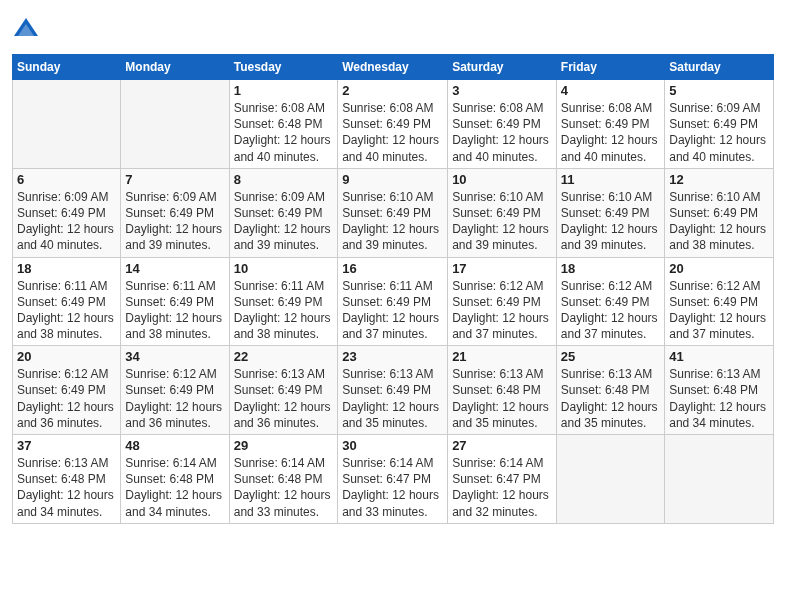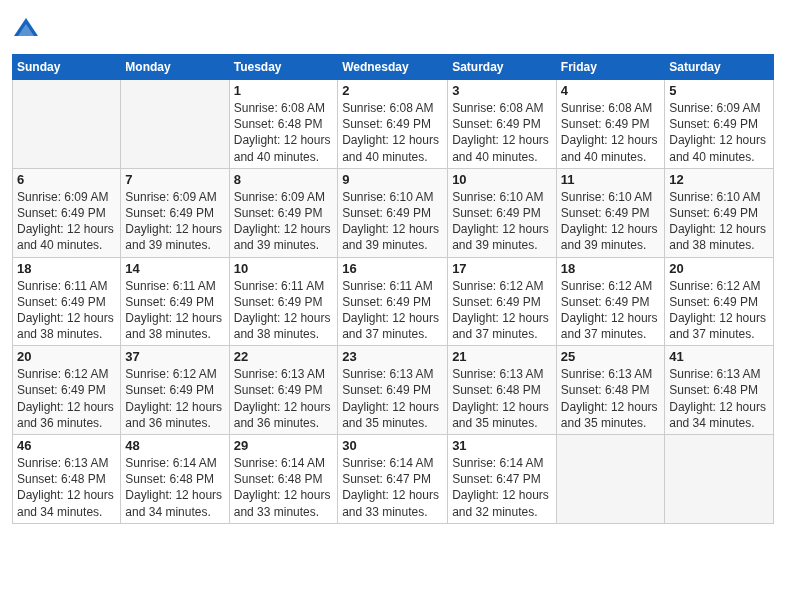--- a/index.html
+++ b/index.html
@@ -262,59 +262,59 @@
           </td>
         </tr>
         <tr class="week-row">
           <td>
             <span class="day-num">20</span>
             <div class="cell-info" style="white-space: pre-line;">Sunrise: 6:12 AM
 Sunset: 6:49 PM
 Daylight: 12 hours and 36 minutes.</div>
           </td>
           <td>
+            <span class="day-num">34</span>
+            <div class="cell-info" style="white-space: pre-line;">Sunrise: 6:12 AM
+Sunset: 6:49 PM
+Daylight: 12 hours and 36 minutes.</div>
+          </td>
+          <td>
+            <span class="day-num">22</span>
+            <div class="cell-info" style="white-space: pre-line;">Sunrise: 6:13 AM
+Sunset: 6:49 PM
+Daylight: 12 hours and 36 minutes.</div>
+          </td>
+          <td>
+            <span class="day-num">23</span>
+            <div class="cell-info" style="white-space: pre-line;">Sunrise: 6:13 AM
+Sunset: 6:49 PM
+Daylight: 12 hours and 35 minutes.</div>
+          </td>
+          <td>
+            <span class="day-num">21</span>
+            <div class="cell-info" style="white-space: pre-line;">Sunrise: 6:13 AM
+Sunset: 6:48 PM
+Daylight: 12 hours and 35 minutes.</div>
+          </td>
+          <td>
+            <span class="day-num">25</span>
+            <div class="cell-info" style="white-space: pre-line;">Sunrise: 6:13 AM
+Sunset: 6:48 PM
+Daylight: 12 hours and 35 minutes.</div>
+          </td>
+          <td>
+            <span class="day-num">41</span>
+            <div class="cell-info" style="white-space: pre-line;">Sunrise: 6:13 AM
+Sunset: 6:48 PM
+Daylight: 12 hours and 34 minutes.</div>
+          </td>
+        </tr>
+        <tr class="week-row">
+          <td>
             <span class="day-num">37</span>
-            <div class="cell-info" style="white-space: pre-line;">Sunrise: 6:12 AM
-Sunset: 6:49 PM
-Daylight: 12 hours and 36 minutes.</div>
-          </td>
-          <td>
-            <span class="day-num">22</span>
-            <div class="cell-info" style="white-space: pre-line;">Sunrise: 6:13 AM
-Sunset: 6:49 PM
-Daylight: 12 hours and 36 minutes.</div>
-          </td>
-          <td>
-            <span class="day-num">23</span>
-            <div class="cell-info" style="white-space: pre-line;">Sunrise: 6:13 AM
-Sunset: 6:49 PM
-Daylight: 12 hours and 35 minutes.</div>
-          </td>
-          <td>
-            <span class="day-num">21</span>
-            <div class="cell-info" style="white-space: pre-line;">Sunrise: 6:13 AM
-Sunset: 6:48 PM
-Daylight: 12 hours and 35 minutes.</div>
-          </td>
-          <td>
-            <span class="day-num">25</span>
-            <div class="cell-info" style="white-space: pre-line;">Sunrise: 6:13 AM
-Sunset: 6:48 PM
-Daylight: 12 hours and 35 minutes.</div>
-          </td>
-          <td>
-            <span class="day-num">41</span>
-            <div class="cell-info" style="white-space: pre-line;">Sunrise: 6:13 AM
-Sunset: 6:48 PM
-Daylight: 12 hours and 34 minutes.</div>
-          </td>
-        </tr>
-        <tr class="week-row">
-          <td>
-            <span class="day-num">46</span>
             <div class="cell-info" style="white-space: pre-line;">Sunrise: 6:13 AM
 Sunset: 6:48 PM
 Daylight: 12 hours and 34 minutes.</div>
           </td>
           <td>
             <span class="day-num">48</span>
             <div class="cell-info" style="white-space: pre-line;">Sunrise: 6:14 AM
 Sunset: 6:48 PM
 Daylight: 12 hours and 34 minutes.</div>
           </td>
@@ -324,21 +324,21 @@
 Sunset: 6:48 PM
 Daylight: 12 hours and 33 minutes.</div>
           </td>
           <td>
             <span class="day-num">30</span>
             <div class="cell-info" style="white-space: pre-line;">Sunrise: 6:14 AM
 Sunset: 6:47 PM
 Daylight: 12 hours and 33 minutes.</div>
           </td>
           <td>
-            <span class="day-num">31</span>
+            <span class="day-num">27</span>
             <div class="cell-info" style="white-space: pre-line;">Sunrise: 6:14 AM
 Sunset: 6:47 PM
 Daylight: 12 hours and 32 minutes.</div>
           </td>
           <td class="empty"></td>
           <td class="empty"></td>
         </tr>
       </tbody>
   </table>
 </div>

